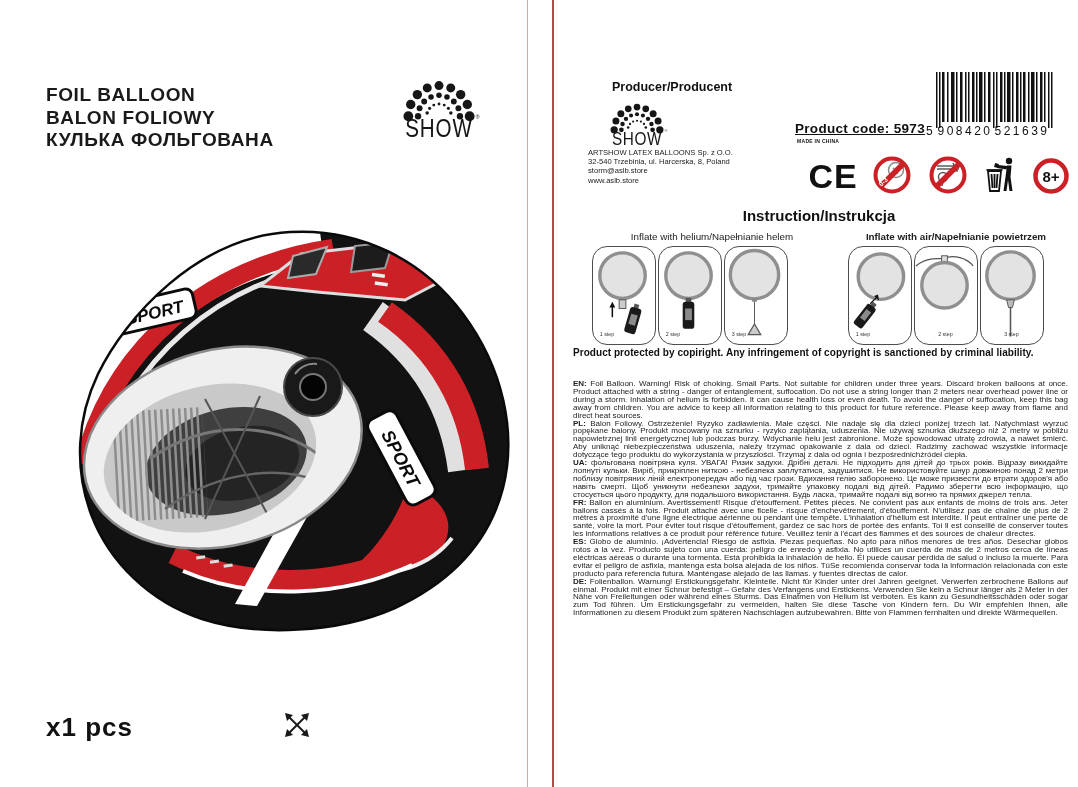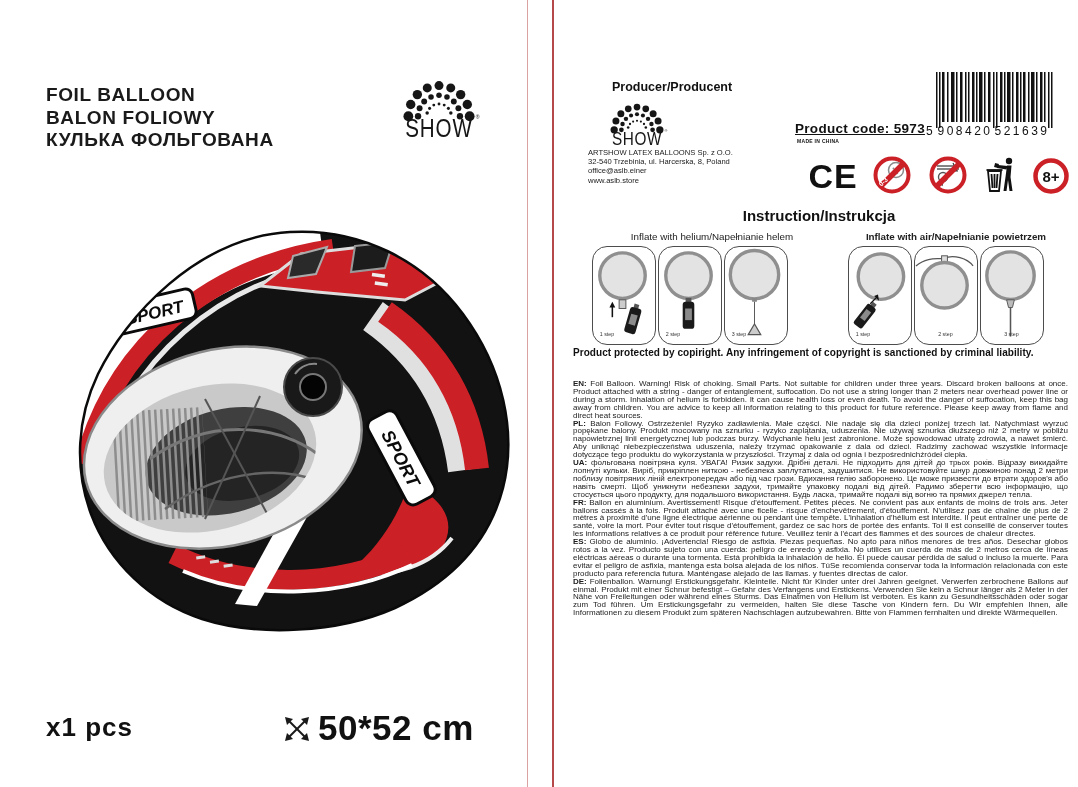--- a/index.html
+++ b/index.html
@@ -177,38 +177,37 @@
   <svg width="30" height="32" viewBox="0 0 30 32">
     <g stroke="#1a1a1a" stroke-width="2" fill="#1a1a1a">
       <line x1="7" y1="9" x2="23" y2="25"></line>
       <line x1="23" y1="9" x2="7" y2="25"></line>
       <polygon points="3,5 11,7 5,13" stroke="none"></polygon>
       <polygon points="27,5 25,13 19,7" stroke="none"></polygon>
       <polygon points="3,29 5,21 11,27" stroke="none"></polygon>
       <polygon points="27,29 19,27 25,21" stroke="none"></polygon>
     </g>
   </svg>
-  <span class="size-text">50*52 cm</span>
 </div>
 
 <div class="abs cutline-light"></div>
 <div class="abs cutline-dark"></div>
 
 <div class="abs producer-heading">Producer/Producent</div>
 
 <div class="abs show-logo-right">
   <svg width="70" height="55" viewBox="0 0 92 72">
       <use href="#showlogo"></use>
     </svg>
 </div>
 
 <div class="abs address">
   <div>ARTSHOW LATEX BALLOONS Sp. z O.O.</div>
   <div>32-540 Trzebinia, ul. Harcerska, 8, Poland</div>
-  <div>office@aslb.einer</div>
+  <div>storm@aslb.store</div>
   <div>www.aslb.store</div>
 </div>
 
 <div class="abs product-code">Product code: 5973</div>
 <div class="abs made-in">MADE IN CHINA</div>
 
 <div class="abs barcode">
   <svg width="150" height="68" viewBox="0 0 150 68">
     <g fill="#111">
       <rect x="14" y="2" width="1.5" height="56"></rect>

